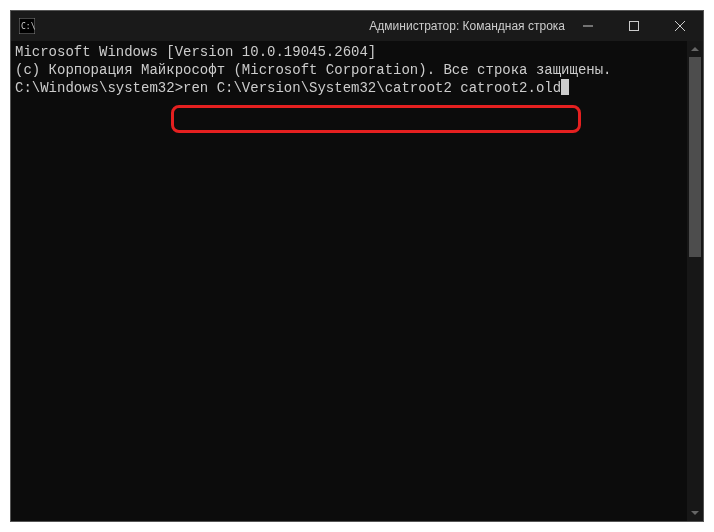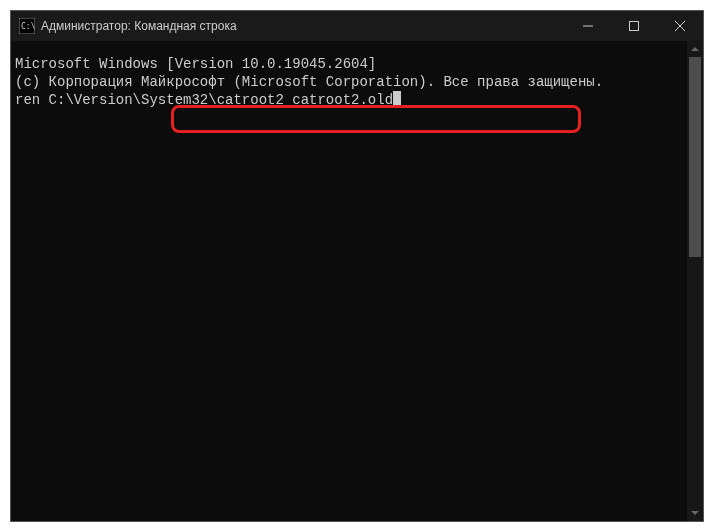--- a/index.html
+++ b/index.html
@@ -43,20 +43,21 @@
       align-items: center;
       justify-content: center;
     }
     .titlebar-icon svg {
       width: 16px;
       height: 16px;
     }
     .titlebar-text {
       flex: 1;
       white-space: nowrap;
+      text-align: right;
     }
     .window-controls {
       display: flex;
       height: 100%;
     }
     .window-control {
       width: 46px;
       height: 100%;
       display: flex;
       align-items: center;
@@ -66,21 +67,21 @@
     .window-control svg {
       width: 10px;
       height: 10px;
     }
     .terminal {
       flex: 1;
       background: #0c0c0c;
       color: #cccccc;
       font-size: 14px;
       line-height: 18px;
-      padding: 14px 4px;
+      padding: 2px 4px;
       font-family: Consolas, 'Courier New', monospace;
       position: relative;
     }
     .terminal-line {
       white-space: pre;
     }
     .prompt-line {
       display: flex;
       white-space: pre;
     }
@@ -158,24 +159,24 @@
         <svg viewBox="0 0 10 10">
           <line x1="0" y1="0" x2="10" y2="10" stroke="#ccc" stroke-width="1"></line>
           <line x1="10" y1="0" x2="0" y2="10" stroke="#ccc" stroke-width="1"></line>
         </svg>
       </div>
     </div>
   </div>
 
   <div class="terminal">
     <div class="terminal-line">Microsoft Windows [Version 10.0.19045.2604]</div>
-    <div class="terminal-line">(c) Корпорация Майкрософт (Microsoft Corporation). Все права защищены.</div>
+    <div class="terminal-line">(c) Корпорация Майкрософт (Microsoft Corporation). Все строка защищены.</div>
     <div class="terminal-line"></div>
     <div class="prompt-line">
-      <span>ren C:\Version\System32\catroot2 catroot2.old</span><span class="cursor"></span>
+      <span>C:\Windows\system32&gt;</span><span>ren C:\Version\System32\catroot2 catroot2.old</span><span class="cursor"></span>
     </div>
 
     <div class="highlight-box"></div>
   </div>
 
   <div class="scrollbar">
     <div class="scrollbar-arrow up">
       <svg width="8" height="4" viewBox="0 0 8 4">
           <polygon points="4,0 8,4 0,4" fill="#666"></polygon>
         </svg>

